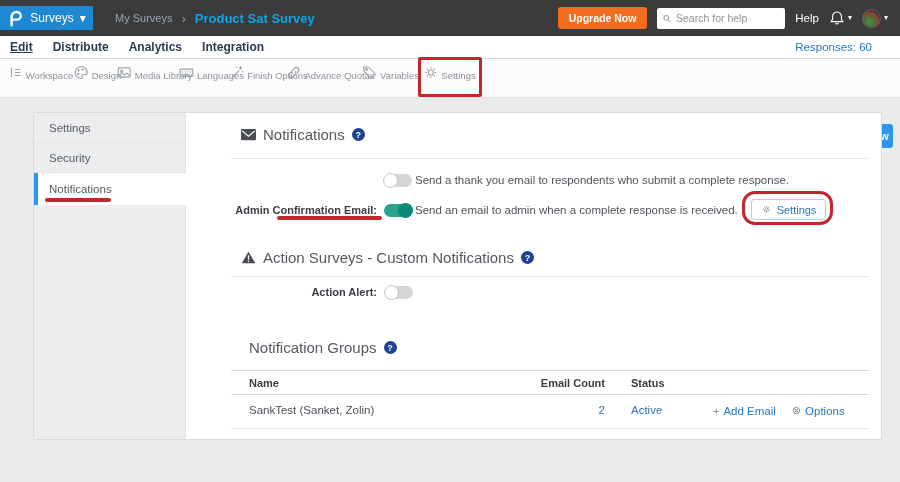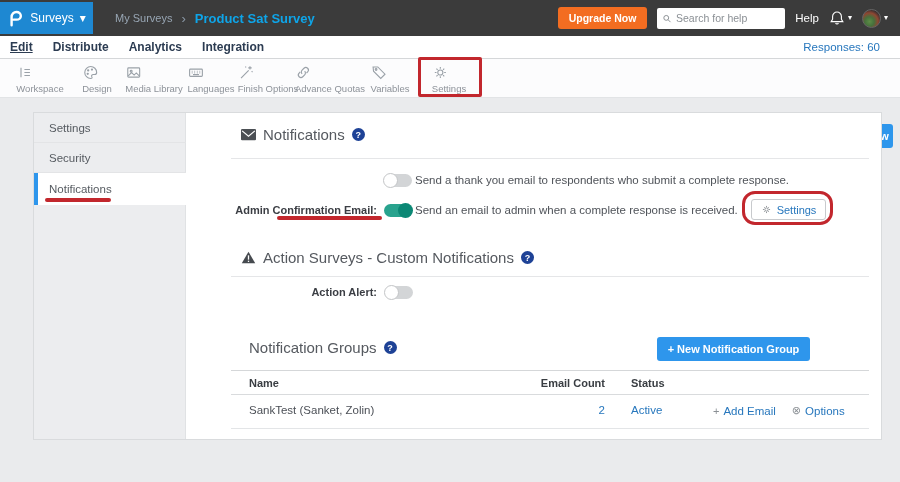--- a/index.html
+++ b/index.html
@@ -3,21 +3,21 @@
 <meta charset="utf-8">
 <style>
   * { margin:0; padding:0; box-sizing:border-box; }
   body { background:#eaebed; }
   .page { position:relative; width:900px; height:482px; background:#eaebed;
           font-family:"Liberation Sans", sans-serif; overflow:hidden; }
 
   
   .topbar { position:absolute; left:0; top:0; width:900px; height:36px;
             background:#3b3b3b; display:flex; align-items:center; }
-  .brand { width:93px; height:32px; background:#1e88d2; display:flex; align-items:center;
+  .brand { width:93px; height:24px; background:#1e88d2; display:flex; align-items:center;
            justify-content:center; gap:6px; cursor:pointer; flex:0 0 auto; }
   .brand span { color:#fff; font-size:12px; }
   .caret { color:#fff; font-size:8px; line-height:1; }
   .crumbs { display:flex; align-items:center; margin-left:22px; gap:9px; }
   .crumb-parent { color:#98a6b4; font-size:11px; cursor:pointer; }
   .crumb-sep { color:#8a98a6; font-size:13px; }
   .crumb-current { color:#0ea5e9; font-size:13px; font-weight:600; }
   .top-right { margin-left:auto; display:flex; align-items:center; padding-right:12px; gap:10px; }
   .upgrade { background:#f36d21; color:#fff; font-weight:700; font-size:10.5px;
              border:none; border-radius:3px; padding:5px 11px; cursor:pointer;
@@ -31,27 +31,27 @@
   .bell-wrap, .avatar-wrap { display:flex; align-items:center; gap:3px; cursor:pointer; }
   .avatar { width:19px; height:19px; border-radius:50%; border:1px solid #666;
             background:radial-gradient(circle at 38% 68%, #5d8c46 0%, #46703c 30%, #8f4632 55%, #26292e 80%); }
 
   
   .subnav { position:absolute; left:0; top:36px; width:900px; height:23px; background:#fff;
             border-bottom:1px solid #d5d7d9; display:flex; align-items:center;
             padding-left:10px; gap:20px; }
   .tab { font-size:12px; font-weight:700; color:#2c3c52; cursor:pointer; text-decoration:none; }
   .tab.active { text-decoration:underline; }
-  .responses { margin-left:auto; padding-right:20px; color:#2777bd; font-size:11.5px; cursor:pointer; }
+  .responses { margin-left:auto; padding-right:28px; color:#2777bd; font-size:11.5px; cursor:pointer; }
 
   
   .toolbar { position:absolute; left:0; top:59px; width:900px; height:39px; background:#fcfcfd;
              border-bottom:1px solid #e2e4e6; }
   .titem { position:absolute; top:5px; transform:translateX(-50%); display:flex;
-           flex-direction:column; align-items:flex-start; gap:2px; cursor:pointer; }
+           flex-direction:row; align-items:flex-end; gap:2px; cursor:pointer; }
   .titem svg { stroke:#9aa1a8; fill:none; stroke-width:1.3; width:17px; height:17px; }
   .tlabel { font-size:9.5px; color:#8d9299; white-space:nowrap; }
   .urlfield { position:absolute; left:698px; top:66px; width:116px; height:23px; background:#fff;
               border:1px solid #c9cbcd; border-radius:3px; display:flex; align-items:center; padding:0 5px; }
   .urlfield input { border:none; outline:none; width:100%; font-size:9.5px; color:#3a3d42;
                     font-family:inherit; }
   .preview { position:absolute; left:824px; top:65px; width:69px; height:24px; background:#2e96ec;
              color:#fff; border:none; border-radius:3px; font-size:11px; font-weight:700;
              display:flex; align-items:center; justify-content:center; gap:5px; cursor:pointer;
              font-family:inherit; }
@@ -280,21 +280,20 @@
 
     <div class="flabel" style="top:173px">Action Alert:</div>
     <div class="toggle off" style="left:351px; top:173px">
         <span class="knob"></span>
       </div>
 
     <div class="sec-head" style="left:215px; top:226px;">
       <span class="sec-title">Notification Groups</span>
       <span class="qbadge">?</span>
     </div>
-    <button class="primary-btn">+ New Notification Group</button>
 
     <div class="divider" style="top:257px; background:#d5d7d9;"></div>
     <div class="th" style="left:215px; top:264px">Name</div>
     <div class="th" style="left:492px; top:264px; width:79px; text-align:right">Email Count</div>
     <div class="th" style="left:597px; top:264px">Status</div>
     <div class="divider" style="top:281px; background:#d9dbdd;"></div>
 
     <div class="td" style="left:215px; top:291px">SankTest (Sanket, Zolin)</div>
     <div class="td blue" style="left:492px; top:291px; width:79px; text-align:right">2</div>
     <div class="td blue" style="left:597px; top:291px">Active</div>

